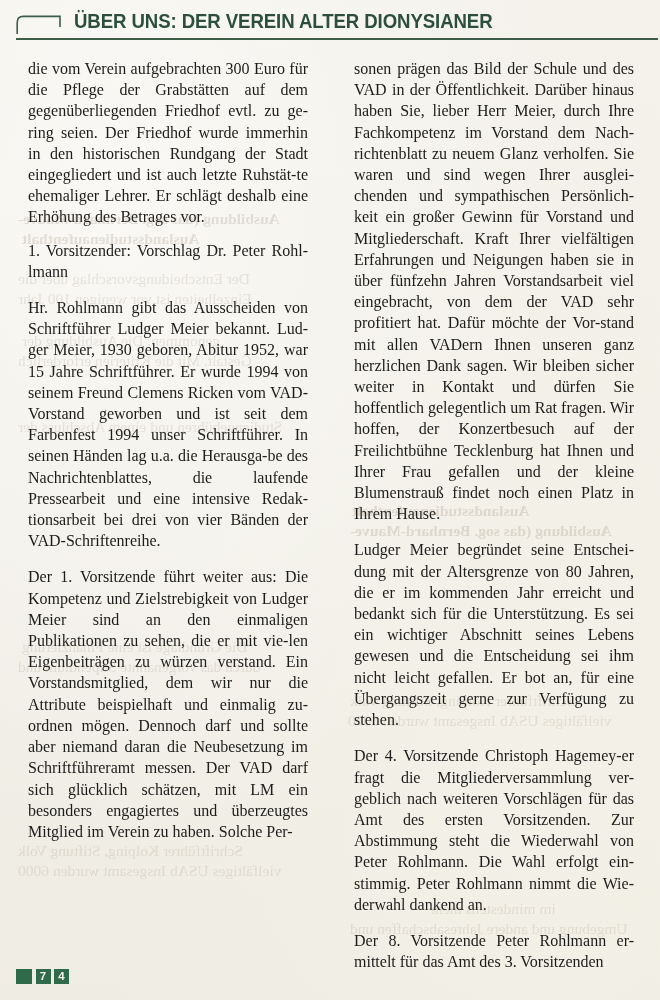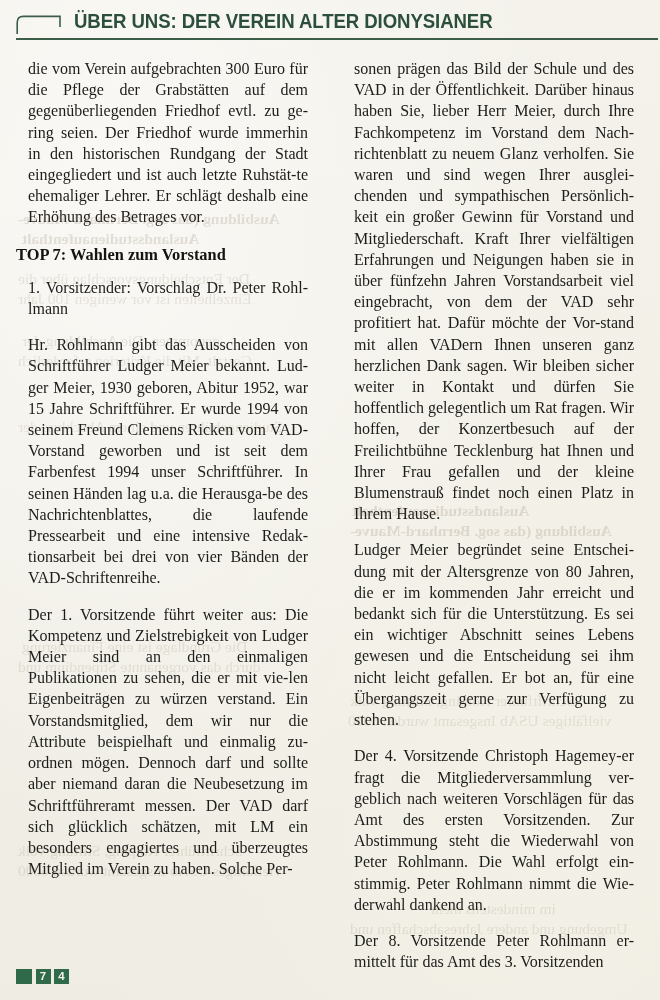--- a/index.html
+++ b/index.html
@@ -149,21 +149,20 @@
     </svg>
   </span>
   <div class="header-title">ÜBER UNS: DER VEREIN ALTER DIONYSIANER</div>
   <div class="header-rule"></div>
 </div>
 
 <div class="columns">
 
   <div class="col">
     <p>die vom Verein aufgebrachten 300 Euro für die Pflege der Grabstätten auf dem gegenüberliegenden Friedhof evtl. zu ge-ring seien. Der Friedhof wurde immerhin in den historischen Rundgang der Stadt eingegliedert und ist auch letzte Ruhstät-te ehemaliger Lehrer. Er schlägt deshalb eine Erhöhung des Betrages vor.</p>
-    <h3 class="gap-before">TOP 7: Wahlen zum Vorstand</h3>
     <p>1. Vorsitzender: Vorschlag Dr. Peter Rohl-lmann</p>
     <p class="gap-before">Hr. Rohlmann gibt das Ausscheiden von Schriftführer Ludger Meier bekannt. Lud-ger Meier, 1930 geboren, Abitur 1952, war 15 Jahre Schriftführer. Er wurde 1994 von seinem Freund Clemens Ricken vom VAD-Vorstand geworben und ist seit dem Farbenfest 1994 unser Schriftführer. In seinen Händen lag u.a. die Herausga-be des Nachrichtenblattes, die laufende Pressearbeit und eine intensive Redak-tionsarbeit bei drei von vier Bänden der VAD-Schriftenreihe.</p>
     <p class="gap-before">Der 1. Vorsitzende führt weiter aus: Die Kompetenz und Zielstrebigkeit von Ludger Meier sind an den einmaligen Publikationen zu sehen, die er mit vie-len Eigenbeiträgen zu würzen verstand. Ein Vorstandsmitglied, dem wir nur die Attribute beispielhaft und einmalig zu-ordnen mögen. Dennoch darf und sollte aber niemand daran die Neubesetzung im Schriftführeramt messen. Der VAD darf sich glücklich schätzen, mit LM ein besonders engagiertes und überzeugtes Mitglied im Verein zu haben. Solche Per-</p>
   </div>
 
   <div class="col">
     <p>sonen prägen das Bild der Schule und des VAD in der Öffentlichkeit. Darüber hinaus haben Sie, lieber Herr Meier, durch Ihre Fachkompetenz im Vorstand dem Nach-richtenblatt zu neuem Glanz verholfen. Sie waren und sind wegen Ihrer ausglei-chenden und sympathischen Persönlich-keit ein großer Gewinn für Vorstand und Mitgliederschaft. Kraft Ihrer vielfältigen Erfahrungen und Neigungen haben sie in über fünfzehn Jahren Vorstandsarbeit viel eingebracht, von dem der VAD sehr profitiert hat. Dafür möchte der Vor-stand mit allen VADern Ihnen unseren ganz herzlichen Dank sagen. Wir bleiben sicher weiter in Kontakt und dürfen Sie hoffentlich gelegentlich um Rat fragen. Wir hoffen, der Konzertbesuch auf der Freilichtbühne Tecklenburg hat Ihnen und Ihrer Frau gefallen und der kleine Blumenstrauß findet noch einen Platz in Ihrem Hause.</p>
     <p class="gap-before">Ludger Meier begründet seine Entschei-dung mit der Altersgrenze von 80 Jahren, die er im kommenden Jahr erreicht und bedankt sich für die Unterstützung. Es sei ein wichtiger Abschnitt seines Lebens gewesen und die Entscheidung sei ihm nicht leicht gefallen. Er bot an, für eine Übergangszeit gerne zur Verfügung zu stehen.</p>
     <p class="gap-before">Der 4. Vorsitzende Christoph Hagemey-er fragt die Mitgliederversammlung ver-geblich nach weiteren Vorschlägen für das Amt des ersten Vorsitzenden. Zur Abstimmung steht die Wiederwahl von Peter Rohlmann. Die Wahl erfolgt ein-stimmig. Peter Rohlmann nimmt die Wie-derwahl dankend an.</p>
     <p class="gap-before">Der 8. Vorsitzende Peter Rohlmann er-mittelt für das Amt des 3. Vorsitzenden</p>

